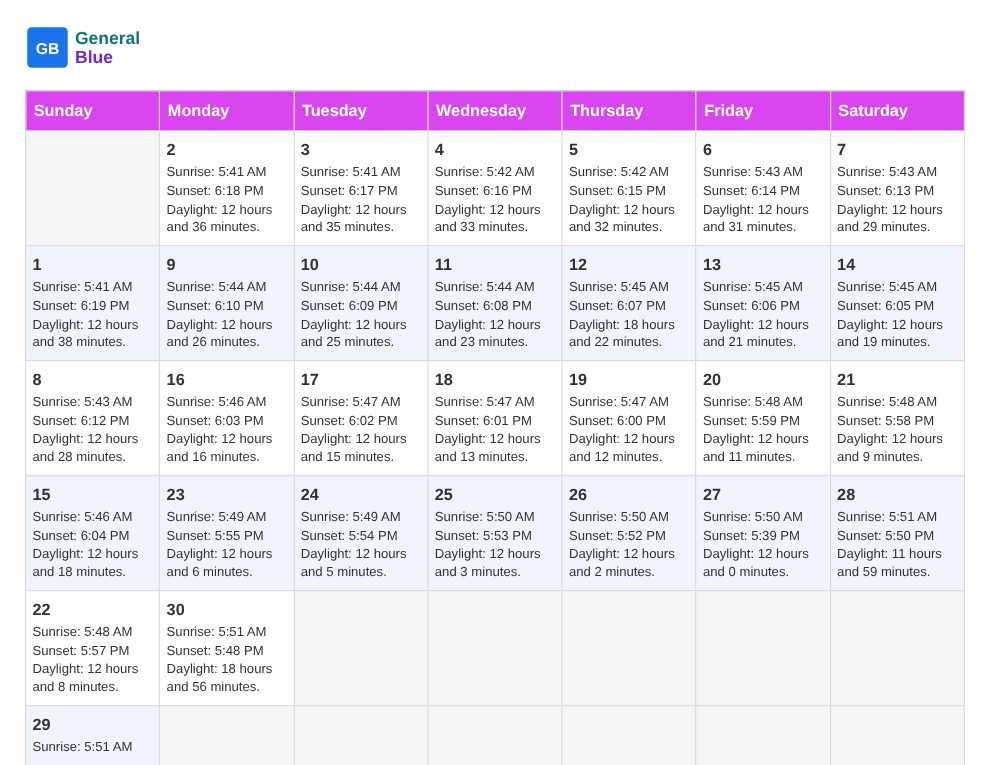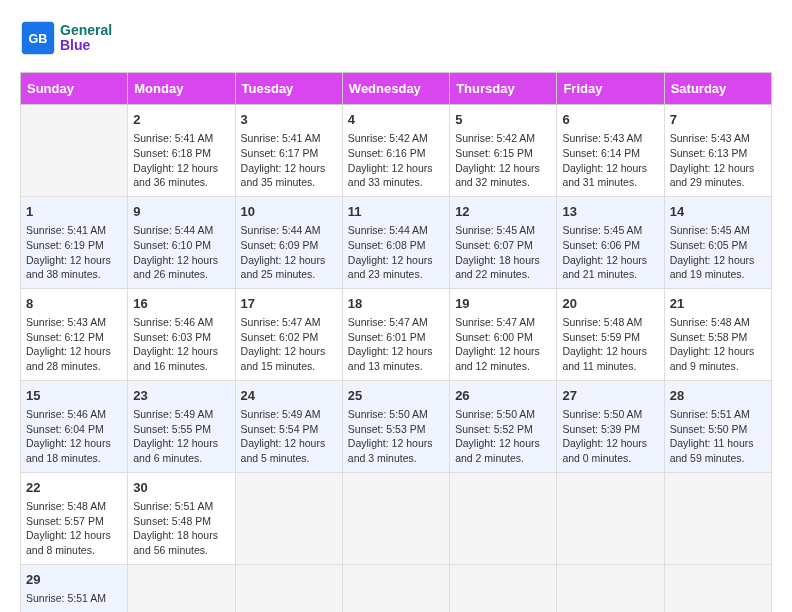--- a/index.html
+++ b/index.html
@@ -6,23 +6,22 @@
     body {
       font-family: Arial, sans-serif;
       background: #fff;
       width: 792px;
       min-height: 612px;
       padding: 20px;
     }
     .header-top {
       display: flex;
       align-items: flex-start;
-      justify-content: center;
+      justify-content: space-between;
       margin-bottom: 16px;
-      flex-direction: column;
     }
     .logo {
       display: flex;
       align-items: center;
       gap: 4px;
     }
     .logo-icon {
       width: 36px;
       height: 36px;
     }

